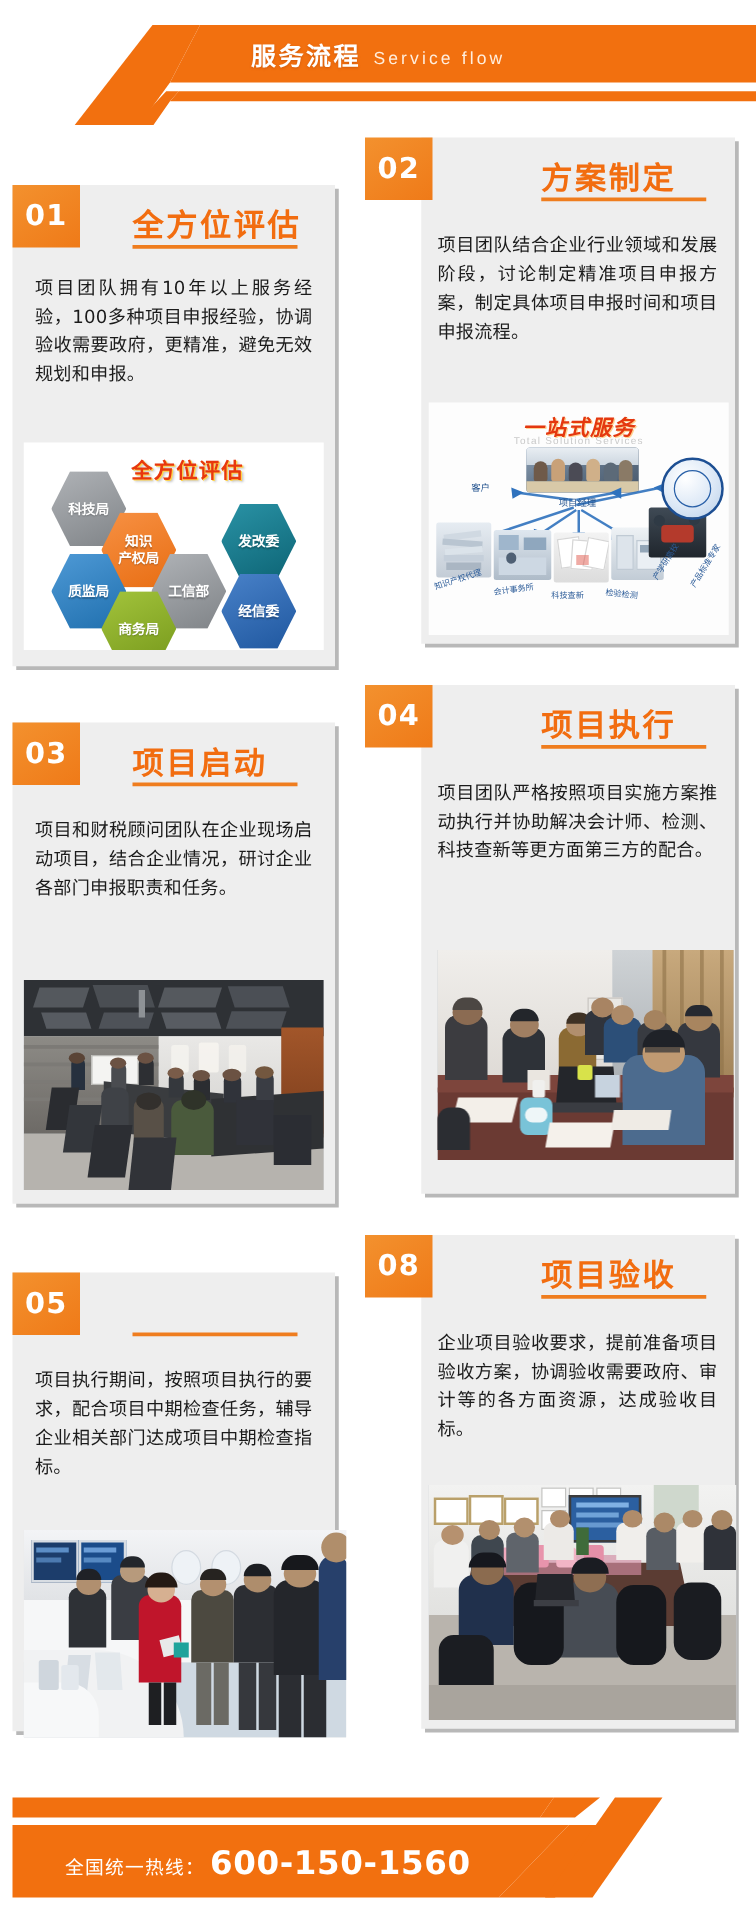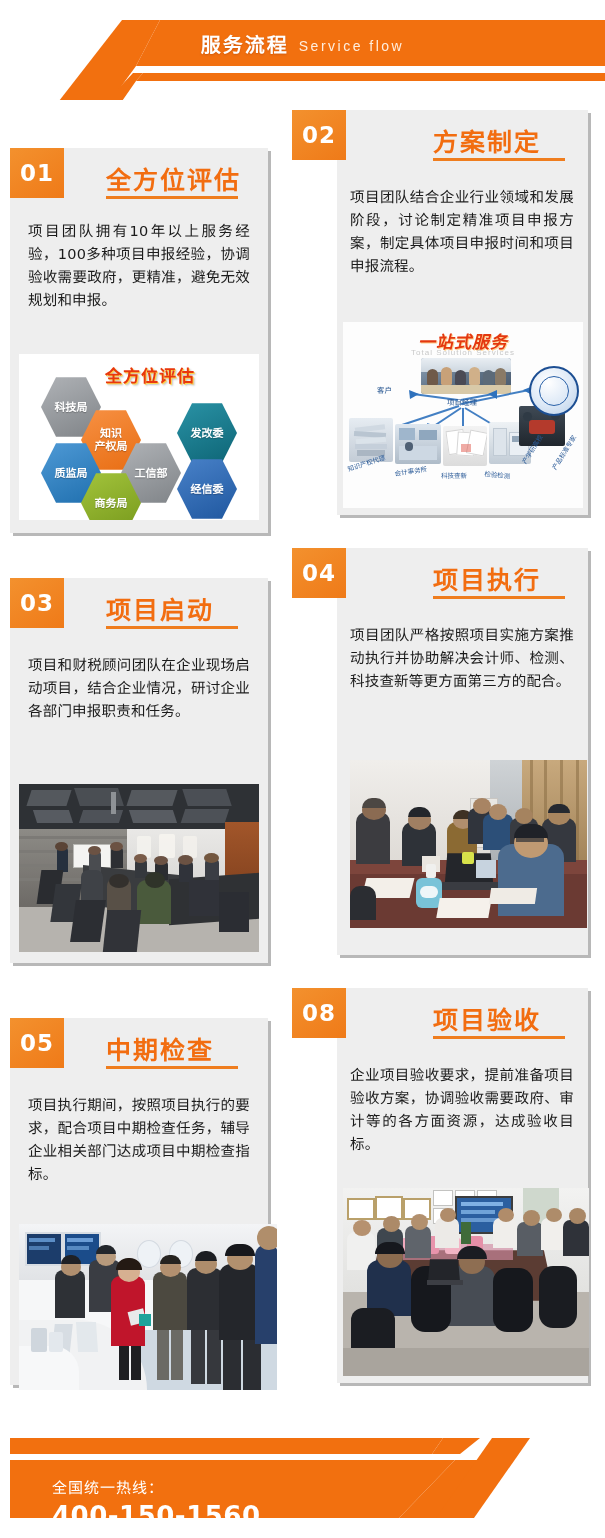--- a/index.html
+++ b/index.html
@@ -127,21 +127,21 @@
 
   
   .sc{position:absolute;}
 
   
   .footer{position:absolute;left:0;bottom:0;width:605px;height:138px;}
   .footer svg{position:absolute;left:0;top:0;}
   .footer-text{
     position:absolute;left:52px;top:76px;height:30px;
     display:flex;align-items:baseline;gap:4px;
-    color:#ffffff;z-index:3;flex-direction:column;
+    color:#ffffff;z-index:3;
   }
   .footer-label{
     font-size:15px;letter-spacing:1px;
     font-family:"DejaVu Sans","Liberation Sans",sans-serif;
   }
   .footer-phone{
     font-size:26px;font-weight:bold;letter-spacing:.5px;
     font-family:"DejaVu Sans","Liberation Sans",sans-serif;
   }
 </style>
@@ -381,21 +381,20 @@
       <div class="sc" style="left:72px;top:96px;width:18px;height:16px;background:#eae6e0;"></div>
       <div class="sc" style="left:112px;top:92px;width:12px;height:12px;border-radius:2px;background:#d8e24a;"></div>
       <div class="sc" style="left:76px;top:104px;width:10px;height:14px;border-radius:2px;background:#f0f0ee;"></div>
       <div class="sc" style="left:0;top:126px;width:26px;height:34px;border-radius:10px 10px 0 0;background:#2b2d32;"></div>
     </div>
   </div>
 
   <div class="card" style="left:10px;top:1018px;width:268px;height:372px;">
     <div class="card-body" style="width:258px;height:367px;"></div>
     <div class="badge" style="left:0;top:0;width:54px;height:50px;">05</div>
-    <div class="card-title" style="left:96px;top:12px;">中期检查</div>
     <div class="title-rule" style="left:96px;top:48px;width:132px;"></div>
     <div class="card-text" style="left:18px;top:76px;width:222px;">项目执行期间，按照项目执行的要求，配合项目中期检查任务，辅导企业相关部门达成项目中期检查指标。</div>
 
     <div class="photo" style="left:9px;top:206px;width:258px;height:166px;background:#e9eaec;">
       <div class="sc" style="left:0;top:0;width:258px;height:56px;background:linear-gradient(#f3f4f6,#e1e3e6);"></div>
       <div class="sc" style="left:6px;top:8px;width:34px;height:30px;background:#1c3d6b;border:2px solid #d8dde3;"></div>
       <div class="sc" style="left:44px;top:8px;width:34px;height:30px;background:#1b4c8a;border:2px solid #d8dde3;"></div>
       <div class="sc" style="left:10px;top:14px;width:26px;height:4px;background:#6da3dd;opacity:.8;"></div>
       <div class="sc" style="left:10px;top:22px;width:20px;height:4px;background:#6da3dd;opacity:.6;"></div>
       <div class="sc" style="left:48px;top:14px;width:26px;height:4px;background:#7fb2e8;opacity:.8;"></div>
@@ -510,17 +509,17 @@
   <div class="footer">
     <svg width="605" height="138" viewBox="0 0 605 138">
       <polygon points="10,38 443,38 432,54 10,54" fill="#F2700F"></polygon>
       <polygon points="443,38 480,38 460,54 432,54" fill="#F2700F"></polygon>
       <polygon points="10,60 440,60 455,60 399,118 10,118" fill="#F2700F"></polygon>
       <polygon points="455,60 500,60 444,118 399,118" fill="#F2700F"></polygon>
       <polygon points="492,38 530,38 474,118 436,118" fill="#F2700F"></polygon>
     </svg>
     <div class="footer-text">
       <span class="footer-label">全国统一热线：</span>
-      <span class="footer-phone">400-150-1560</span>
+      <span class="footer-phone">600-150-1560</span>
     </div>
   </div>
 
 </div>
 
 </body></html>

